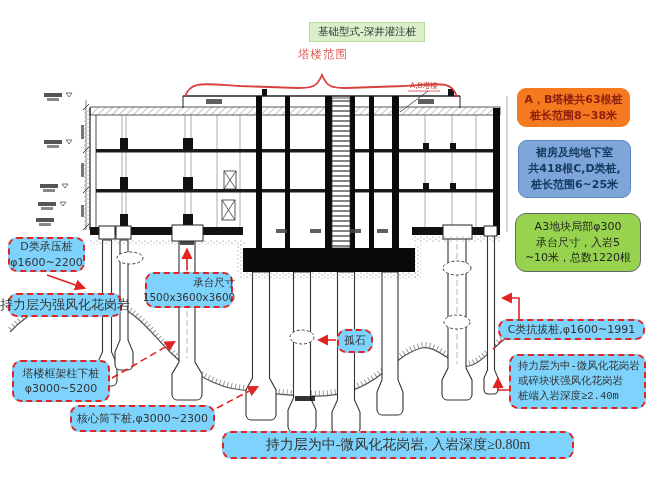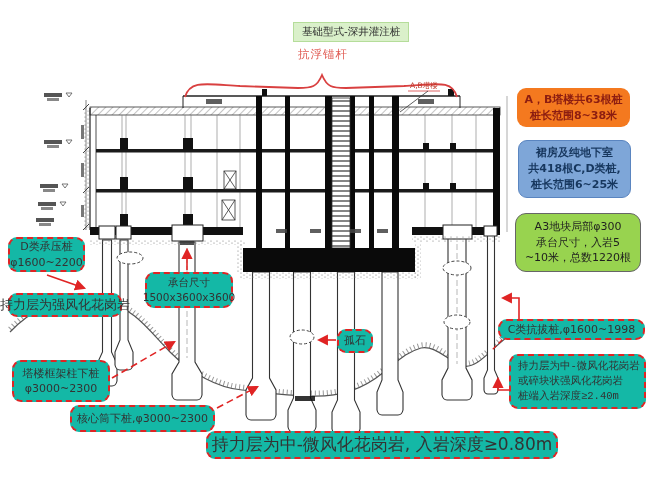--- a/index.html
+++ b/index.html
@@ -1,27 +1,27 @@
 <!DOCTYPE html>
 <html><head>
 <meta charset="utf-8">
 <style>
   html,body{margin:0;padding:0;background:#fff;}
   #stage{position:relative;width:650px;height:487px;background:#fff;overflow:hidden;
          font-family:"DejaVu Sans",sans-serif;color:#333;}
   #stage svg{position:absolute;left:0;top:0;}
   .abs{position:absolute;}
-  .title-box{background:#daf0ca;border:1px solid #b5dd9a;padding:2px 8px;font-size:10.5px;color:#2f2f2f;white-space:nowrap;}
+  .title-box{background:#daf0ca;border:1px solid #b5dd9a;padding:2px 8px;font-size:10.5px;color:#2f2f2f;white-space:nowrap;margin-left:16px;}
   .tower-range{color:#e05a52;font-size:11.5px;letter-spacing:1px;white-space:nowrap;}
   .round-box{border-radius:9px;display:flex;align-items:center;justify-content:center;
              text-align:center;white-space:pre-line;line-height:1.45;font-size:11px;box-sizing:border-box;}
   .orange{background:#f4791f;color:#8c1d11;font-weight:bold;}
   .blue{background:#7ea6d8;color:#17375e;font-weight:bold;border:1px solid #5a85c0;}
   .green{background:#98d34f;color:#1f1f1f;border:1.5px solid #666;border-radius:11px;}
-  .rd{position:absolute;border:2px dashed #e02424;border-radius:9px;background:#14b8a6;color:#333;
+  .rd{position:absolute;border:2px dashed #e02424;border-radius:9px;background:#7dd3fc;color:#333;
       display:flex;align-items:center;justify-content:center;text-align:center;
       white-space:pre-line;font-size:11px;line-height:1.4;box-sizing:border-box;}
   .nowrap{white-space:nowrap;}
 </style>
 </head>
 <body>
 
 <div id="stage">
 
   <svg width="650" height="487" viewBox="0 0 650 487">
@@ -203,39 +203,39 @@
         <path d="M519,319 L519,298 L503,298" marker-end="url(#arr)"></path>
         <line x1="502" y1="340" x2="492" y2="350" stroke-dasharray="5,3" stroke-width="1.3"></line>
         <path d="M511,390 L498,390 L498,379" marker-end="url(#arr)"></path>
       </g>
     </g>
 
     <text x="410" y="88" font-size="7.5" fill="#c0392b">A,B塔楼</text>
   </svg>
 
   <div class="abs title-box" style="left:293px;top:22px;">基础型式-深井灌注桩</div>
-  <div class="abs tower-range" style="left:298px;top:47px;">抗浮锚杆</div>
+  <div class="abs tower-range" style="left:298px;top:47px;">塔楼范围</div>
 
   <div class="abs round-box orange" style="left:517px;top:88px;width:113px;height:39px;">A，B塔楼共63根桩
 桩长范围8~38米</div>
   <div class="abs round-box blue" style="left:518px;top:140px;width:113px;height:58px;">裙房及纯地下室
 共418根C,D类桩,
 桩长范围6~25米</div>
   <div class="abs round-box green" style="left:515px;top:213px;width:126px;height:59px;">A3地块局部φ300
 承台尺寸，入岩5
 ~10米，总数1220根</div>
 
   <div class="rd" style="left:8px;top:237px;width:77px;height:35px;">D类承压桩
 φ1600~2200</div>
   <div class="rd nowrap" style="left:8px;top:293px;width:114px;height:24px;font-size:13px;">持力层为强风化花岗岩</div>
   <div class="rd" style="left:12px;top:360px;width:98px;height:42px;">塔楼框架柱下桩
-φ3000~2300</div>
+φ3000~5200</div>
   <div class="rd nowrap" style="left:70px;top:405px;width:145px;height:27px;">核心筒下桩,φ3000~2300</div>
-  <div class="rd" style="left:145px;top:272px;width:88px;height:36px;font-size:10.5px;">承台尺寸
+  <div class="rd" style="left:145px;top:272px;width:88px;height:36px;font-size:10.5px;text-align:right;">承台尺寸
 1500x3600x3600</div>
   <div class="rd nowrap" style="left:337px;top:329px;width:36px;height:24px;text-align:right;">孤石</div>
-  <div class="rd nowrap" style="left:498px;top:319px;width:147px;height:21px;">C类抗拔桩,φ1600~1998</div>
+  <div class="rd nowrap" style="left:498px;top:319px;width:147px;height:21px;">C类抗拔桩,φ1600~1991</div>
   <div class="rd" style="left:509px;top:354px;width:137px;height:55px;font-size:10.5px;text-align:left;justify-content:flex-start;padding-left:7px;font-family:Liberation Mono, monospace;">持力层为中-微风化花岗岩
 或碎块状强风化花岗岩
 桩端入岩深度≥2.40m</div>
-  <div class="rd nowrap" style="left:206px;top:431px;width:352px;height:28px;font-size:17px;">持力层为中-微风化花岗岩, 入岩深度≥0.80m</div>
+  <div class="rd nowrap" style="left:222px;top:431px;width:352px;height:28px;font-size:14px;font-family:Liberation Serif, serif;">持力层为中-微风化花岗岩, 入岩深度≥0.80m</div>
 
 </div>
 
 </body></html>

